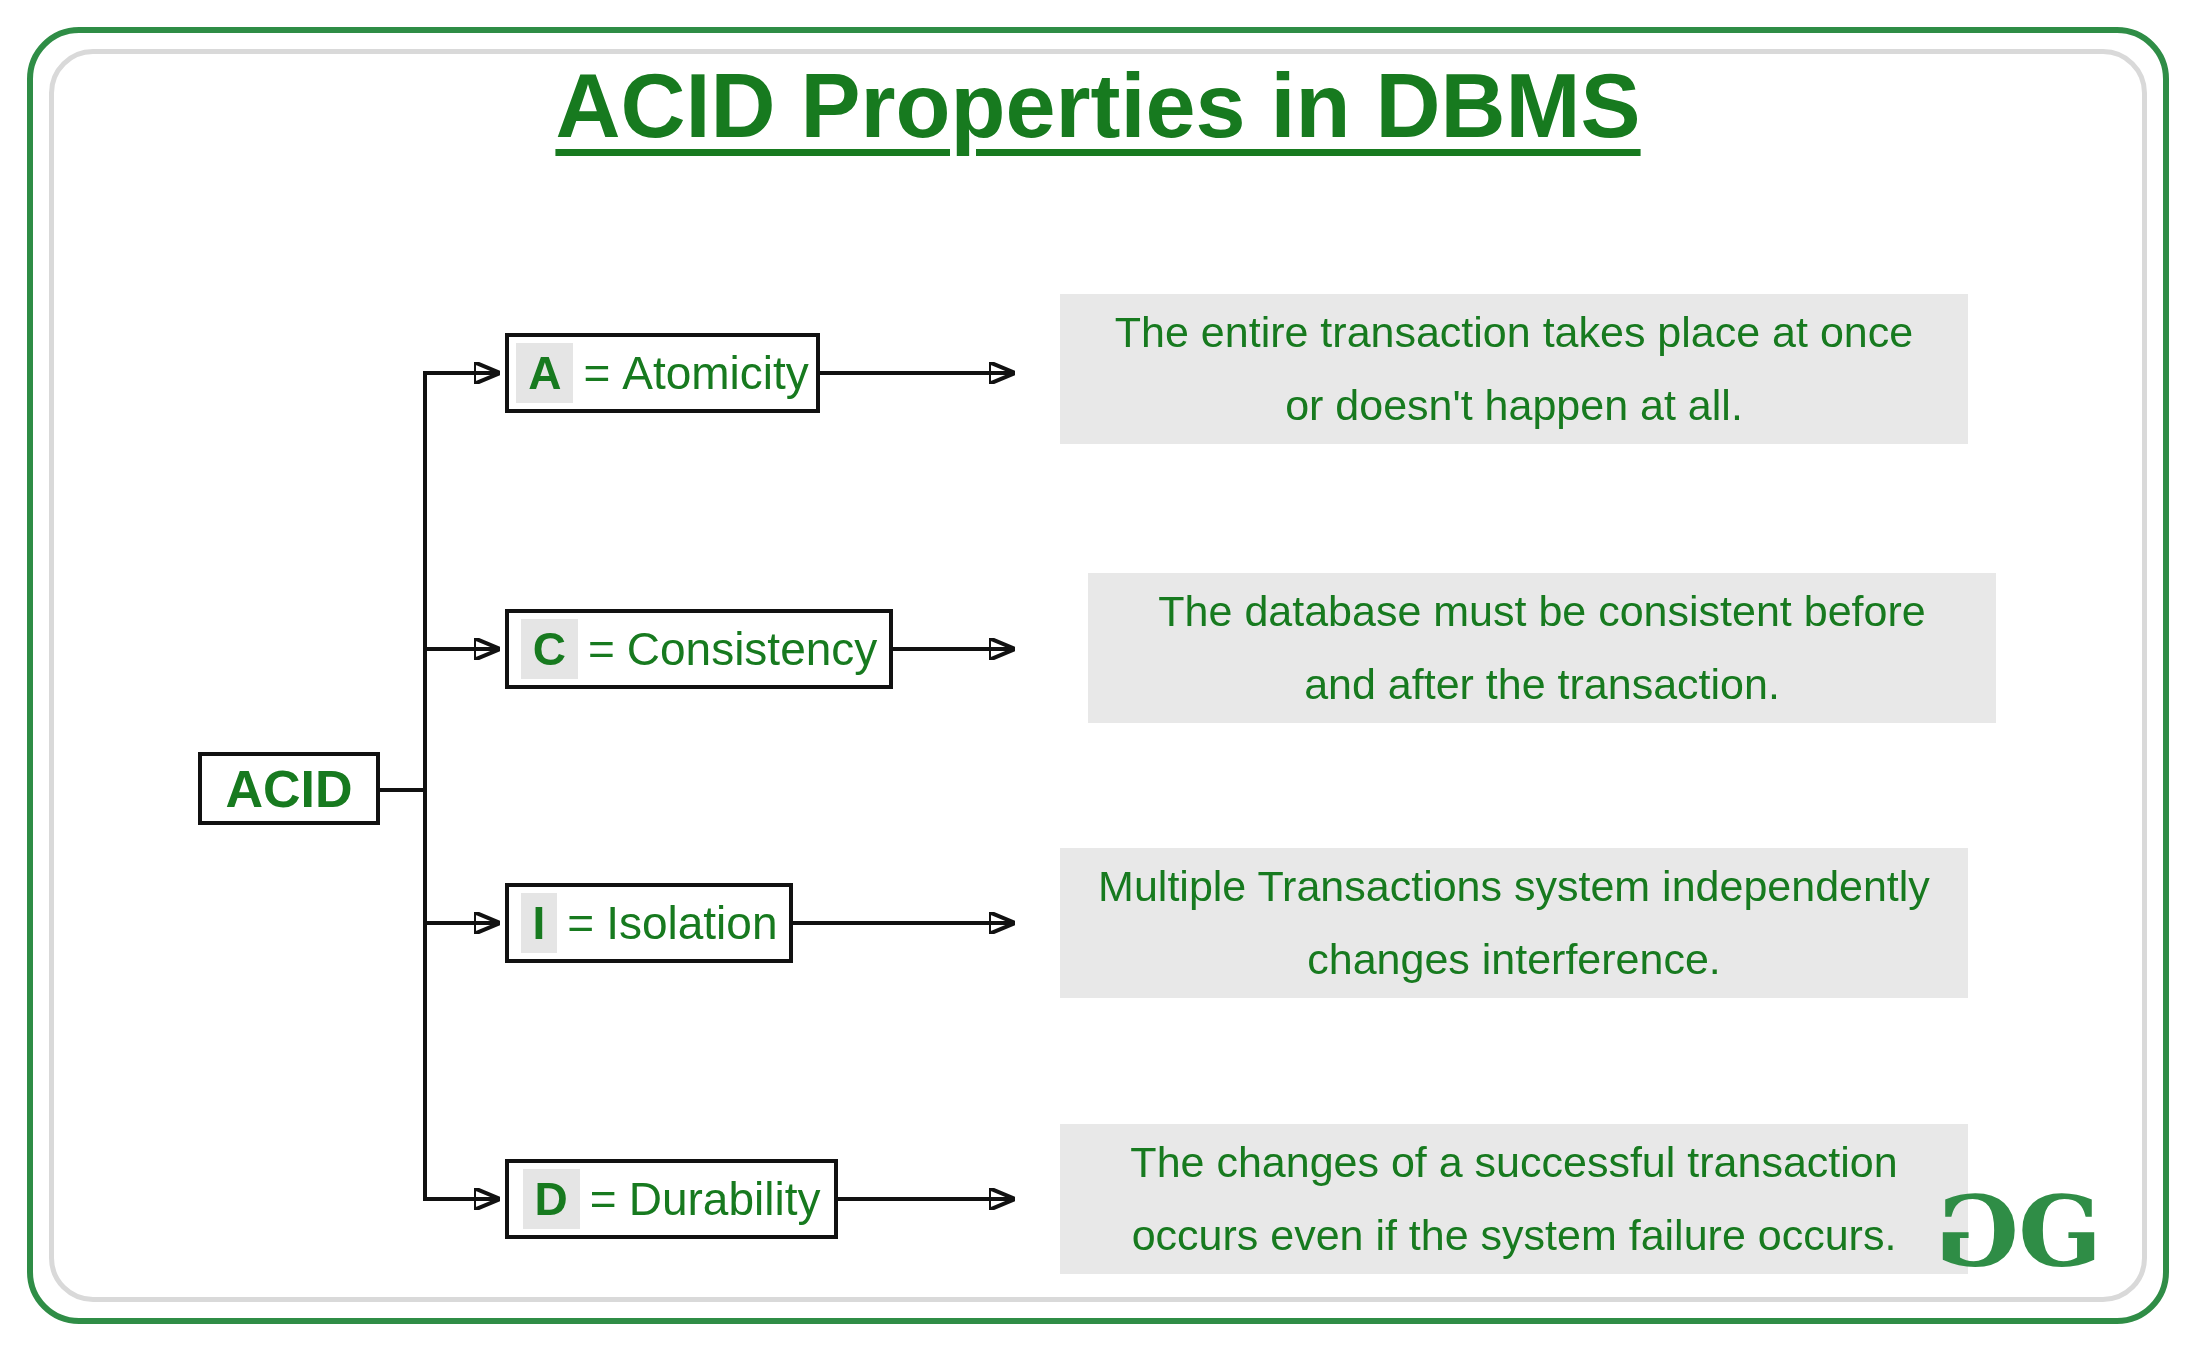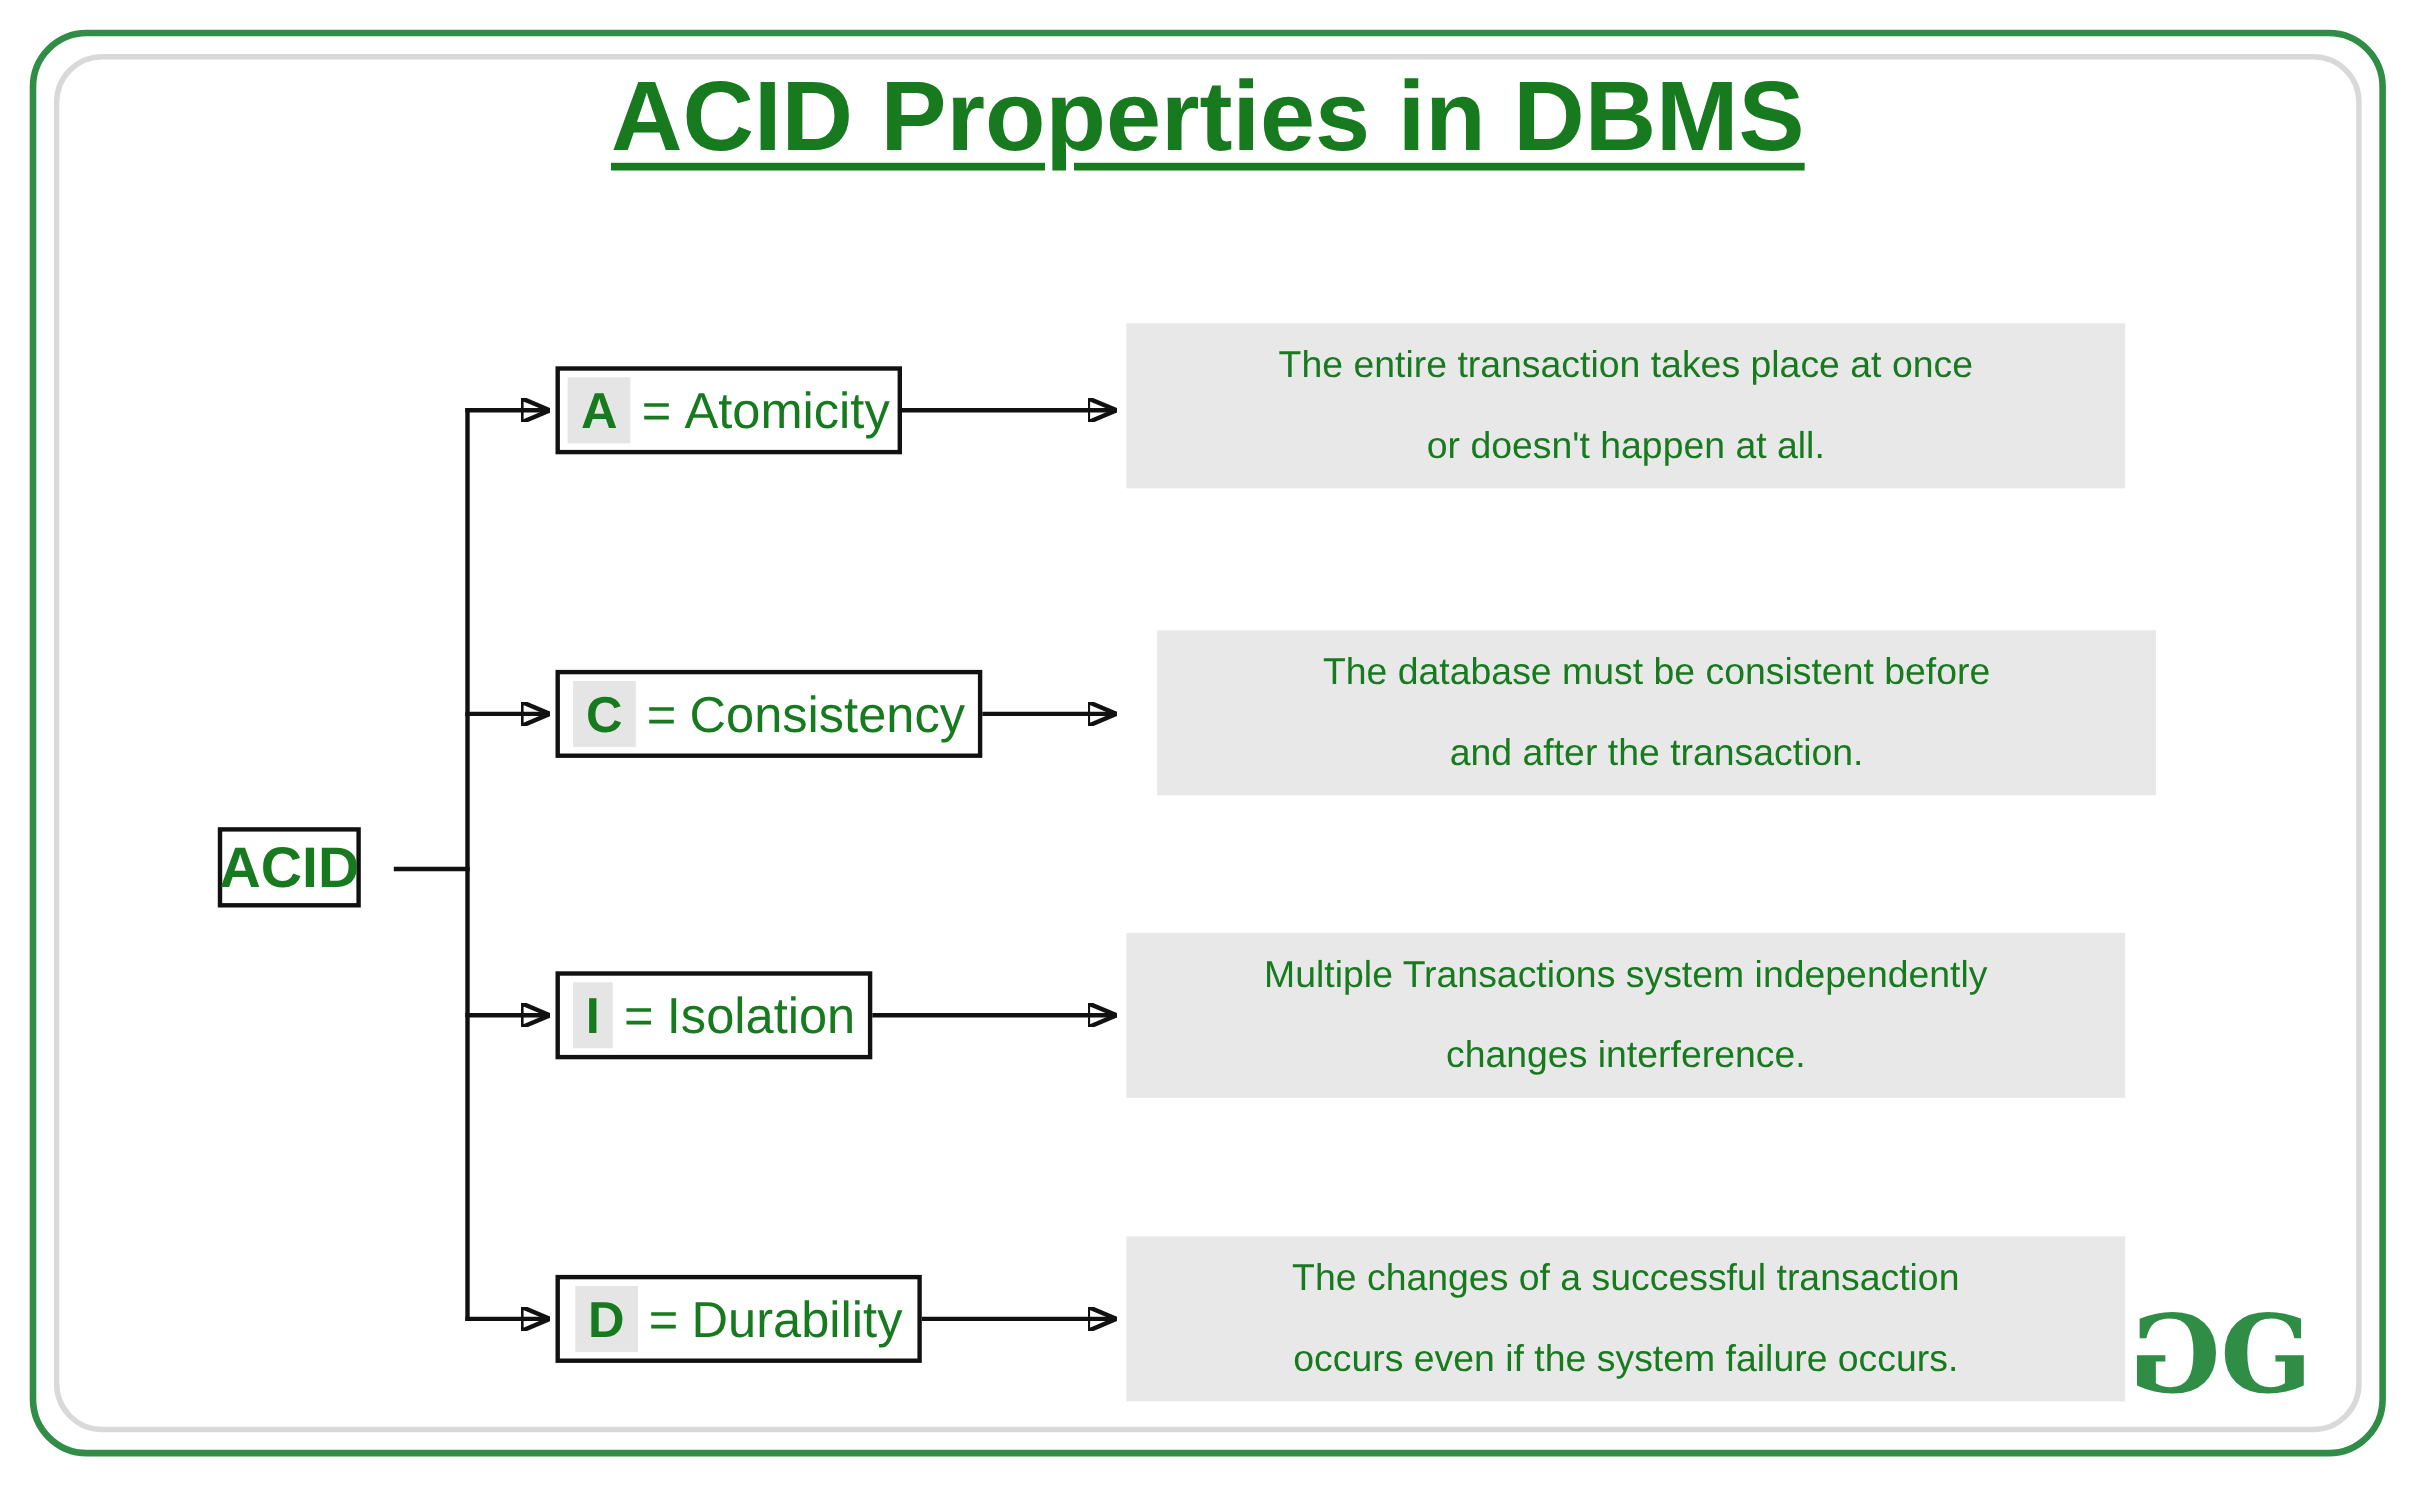--- a/index.html
+++ b/index.html
@@ -52,21 +52,21 @@
   .connectors path, .connectors line {
     stroke: #111111;
     stroke-width: 4;
     fill: none;
     stroke-linecap: square;
   }
   
   .root-box {
     position: absolute;
     left: 198px; top: 752px;
-    width: 130px; height: 73px;
+    width: 182px; height: 73px;
     background: #ffffff;
     border: 4px solid #111111;
     display: flex;
     align-items: center;
     justify-content: center;
     font-size: 52px;
     font-weight: bold;
     color: #177a1f;
     box-sizing: border-box;
   }
@@ -93,26 +93,26 @@
   .branch-box .eq {
     margin-right: 12px;
   }
   #branch-a { left: 505px; top: 333px; width: 315px; }
   #branch-c { left: 505px; top: 609px; width: 388px; }
   #branch-i { left: 505px; top: 883px; width: 288px; }
   #branch-d { left: 505px; top: 1159px; width: 333px; }
   
   .panel {
     position: absolute;
-    left: 1024px;
+    left: 1060px;
     width: 908px;
     height: 150px;
     background: #e8e8e8;
     color: #177a1f;
-    font-size: 34px;
+    font-size: 43px;
     text-align: center;
     display: flex;
     flex-direction: column;
     justify-content: center;
     line-height: 73px;
   }
   #panel-a { top: 294px; }
   #panel-c { top: 573px; margin-left: 28px; }
   #panel-i { top: 848px; }
   #panel-d { top: 1124px; }

